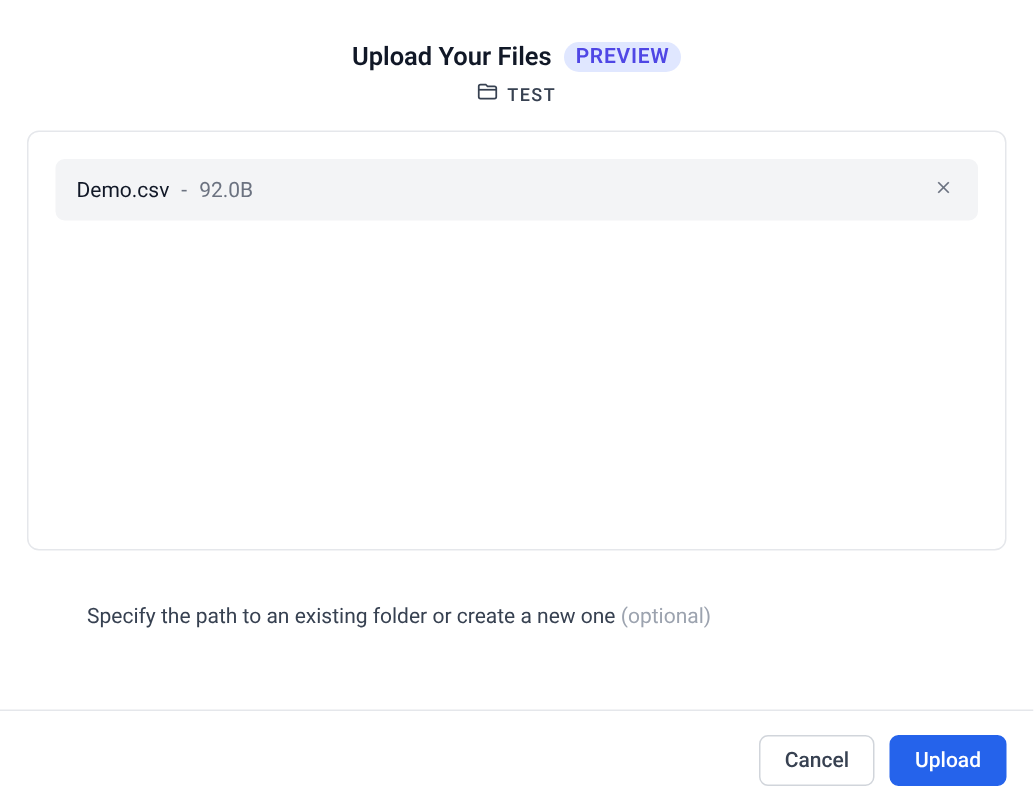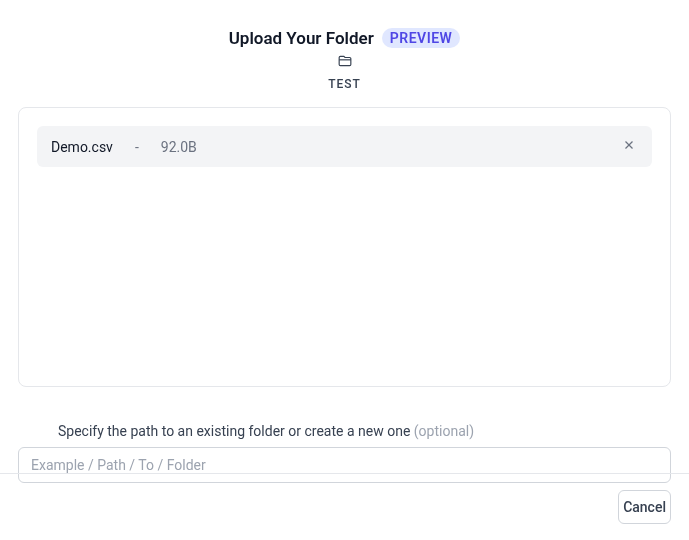--- a/index.html
+++ b/index.html
@@ -41,21 +41,20 @@
     .subtitle-row {
       display: flex;
       align-items: center;
       justify-content: center;
       gap: 6px;
       margin-top: 6px;
       color: #374151;
       font-size: 12px;
       letter-spacing: 1px;
       font-weight: 500;
-      flex-direction: column;
     }
     .folder-icon {
       width: 14px;
       height: 14px;
       fill: #374151;
     }
     .drop-area {
       margin: 16px 18px 0 18px;
       border: 1px solid #e5e7eb;
       border-radius: 8px;
@@ -66,21 +65,21 @@
       background: #f3f4f6;
       border-radius: 6px;
       padding: 10px 14px;
       display: flex;
       align-items: center;
       justify-content: space-between;
     }
     .file-info {
       display: flex;
       align-items: baseline;
-      gap: 22px;
+      gap: 8px;
       font-size: 14px;
     }
     .file-name {
       color: #111827;
     }
     .file-sep {
       color: #6b7280;
     }
     .file-size {
       color: #6b7280;
@@ -132,21 +131,21 @@
       left: 0;
       right: 0;
       border-top: 1px solid #e5e7eb;
       padding: 16px 18px;
       display: flex;
       justify-content: flex-end;
       gap: 10px;
     }
     .btn {
       font-size: 14px;
-      padding: 8px 4px;
+      padding: 8px 16px;
       border-radius: 6px;
       cursor: pointer;
       font-family: inherit;
       font-weight: 500;
     }
     .btn-cancel {
       background: #fff;
       border: 1px solid #d1d5db;
       color: #374151;
     }
@@ -154,21 +153,21 @@
       background: #2563eb;
       border: 1px solid #2563eb;
       color: #fff;
     }
   </style>
 </head>
 <body>
 
 <div class="header">
   <div class="title-row">
-    <span class="title">Upload Your Folder</span>
+    <span class="title">Upload Your Files</span>
     <span class="preview-badge">PREVIEW</span>
   </div>
   <div class="subtitle-row">
     <span>
       <svg class="folder-icon" viewBox="0 0 24 24">
         <path d="M20 6h-8l-2-2H4c-1.1 0-2 .9-2 2v12c0 1.1.9 2 2 2h16c1.1 0 2-.9 2-2V8c0-1.1-.9-2-2-2z" fill="none" stroke="#374151" stroke-width="2"></path>
         <path d="M2 10h20" stroke="#374151" stroke-width="2"></path>
       </svg>
     </span>
     <span>TEST</span>
@@ -191,18 +190,18 @@
       </span>
     </button>
   </div>
 </div>
 
 <div class="path-section">
   <div class="path-label">
     <span>Specify the path to an existing folder or create a new one</span>
     <span class="path-optional">(optional)</span>
   </div>
-  <input type="text" class="path-input" placeholder="Example / Path / To / Folder" style="">
 </div>
 
 <div class="footer">
   <button class="btn btn-cancel">Cancel</button>
+  <button class="btn btn-upload">Upload</button>
 </div>
 
 </body></html>

